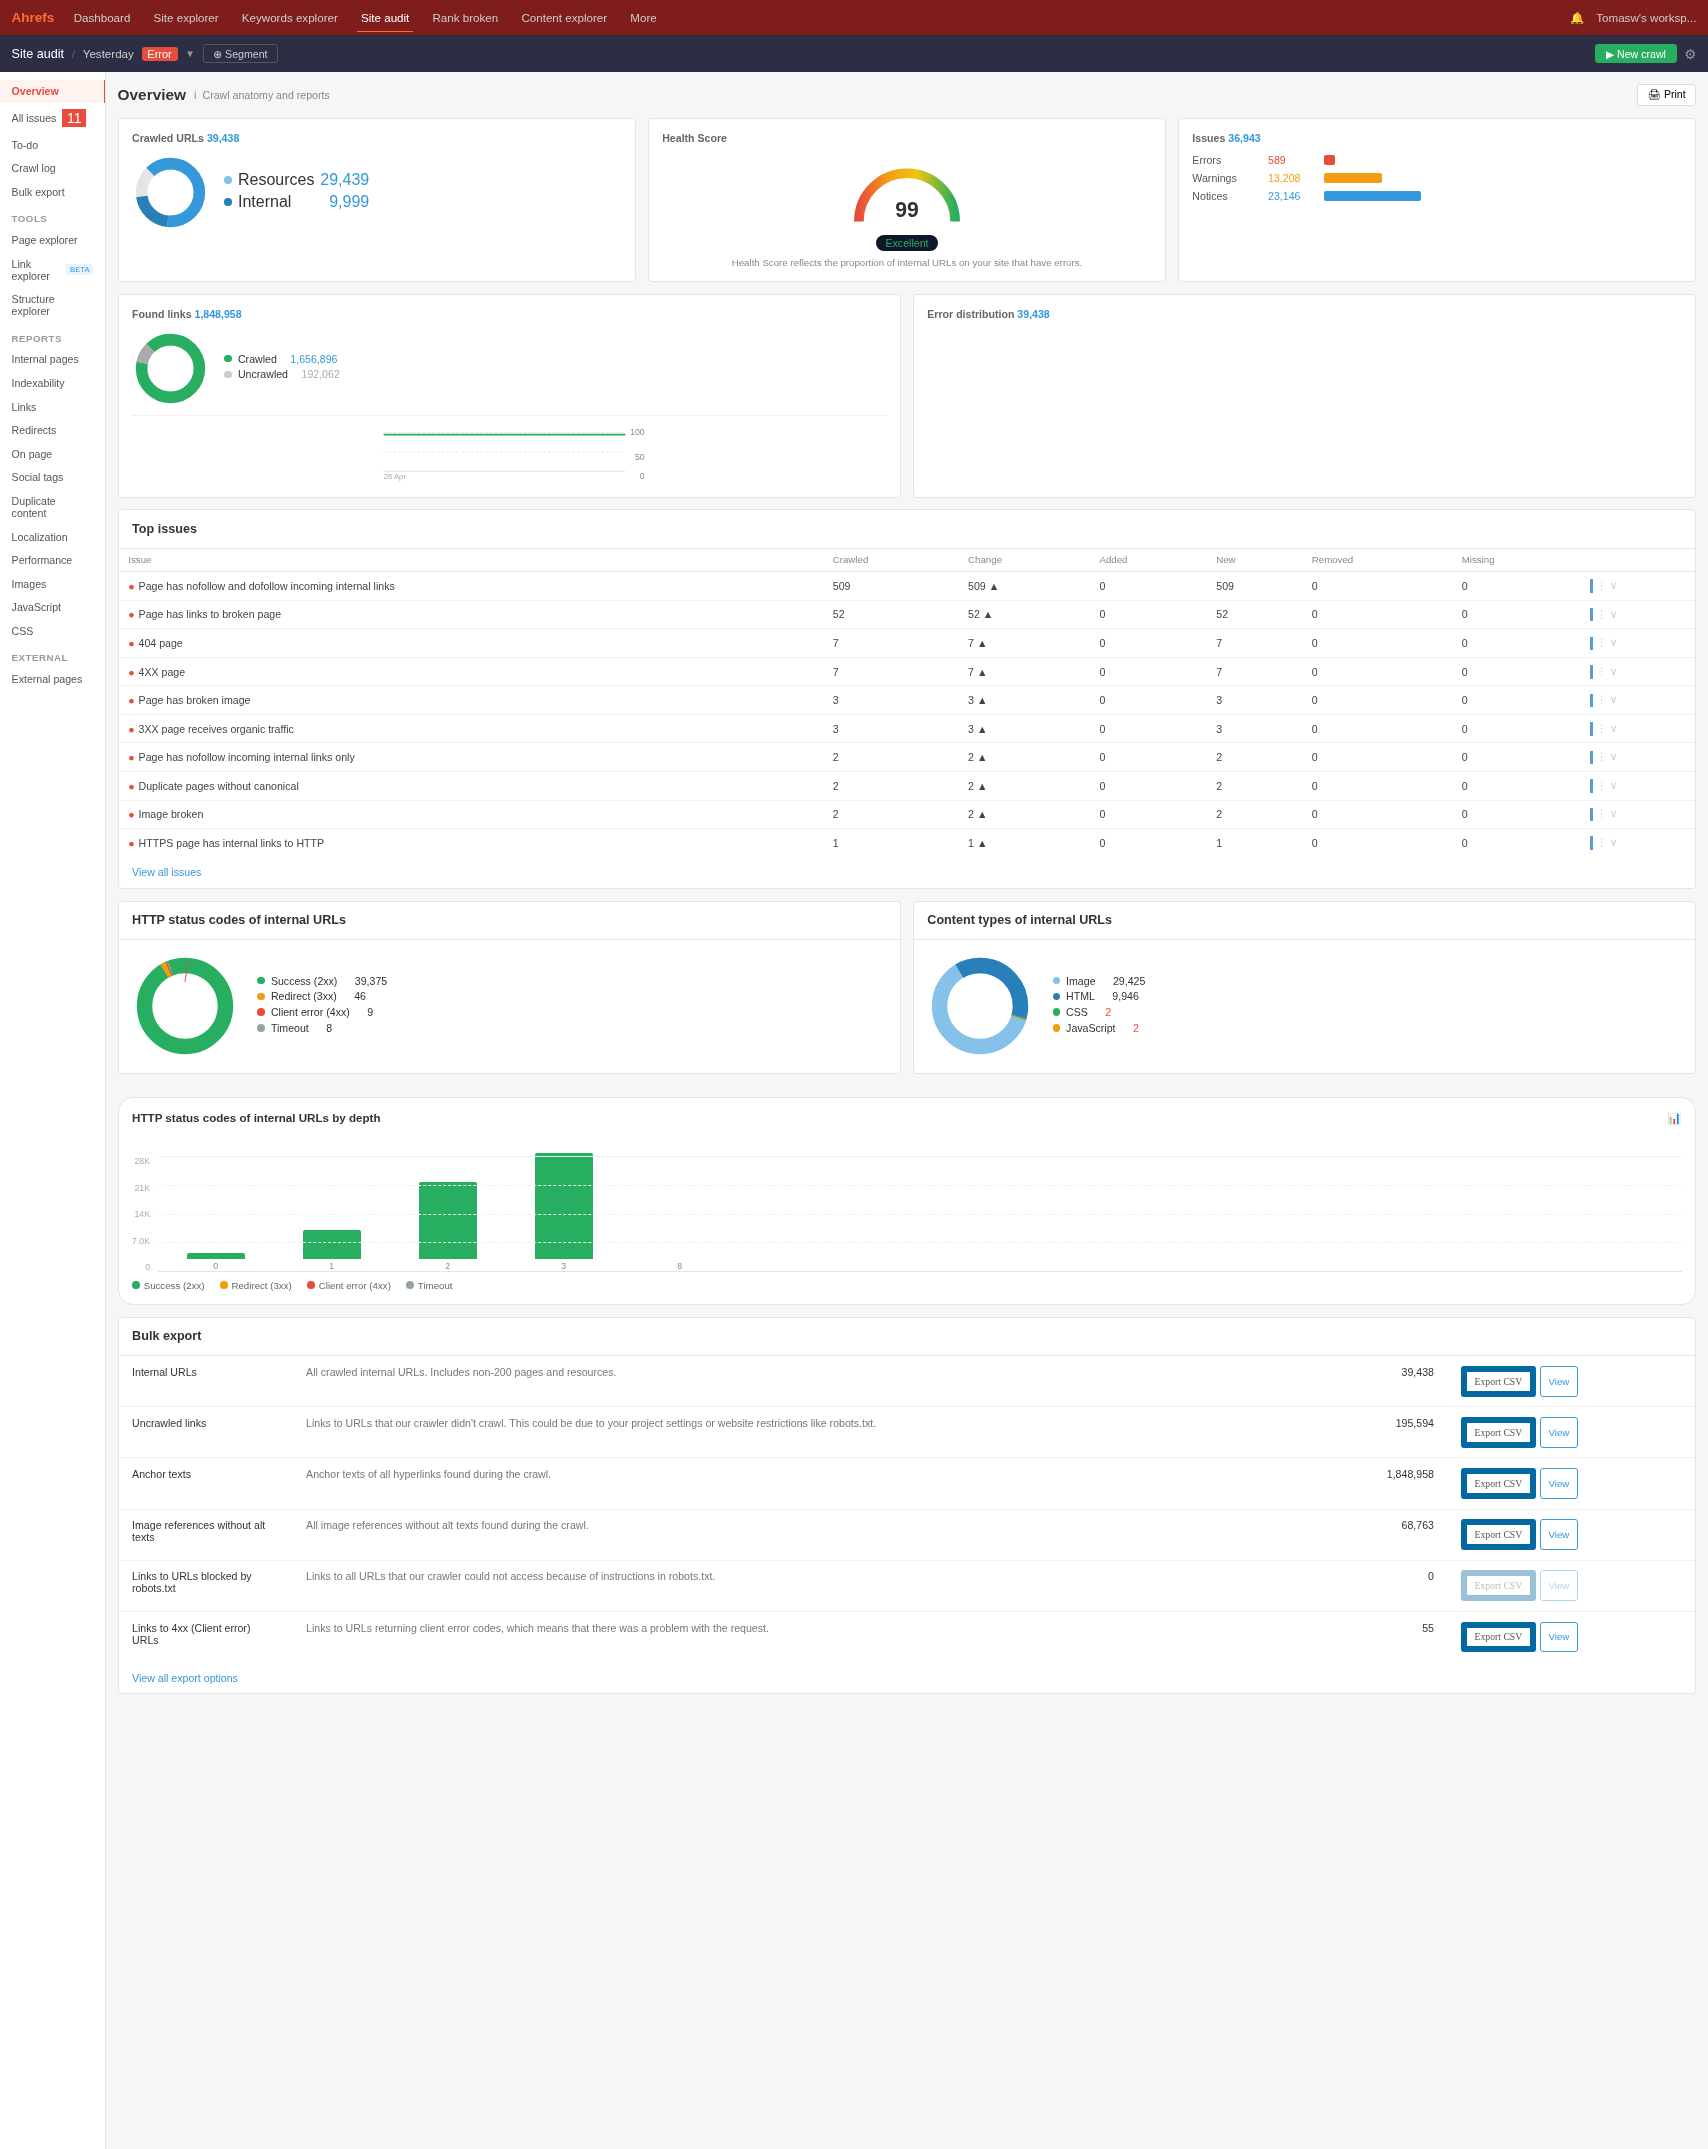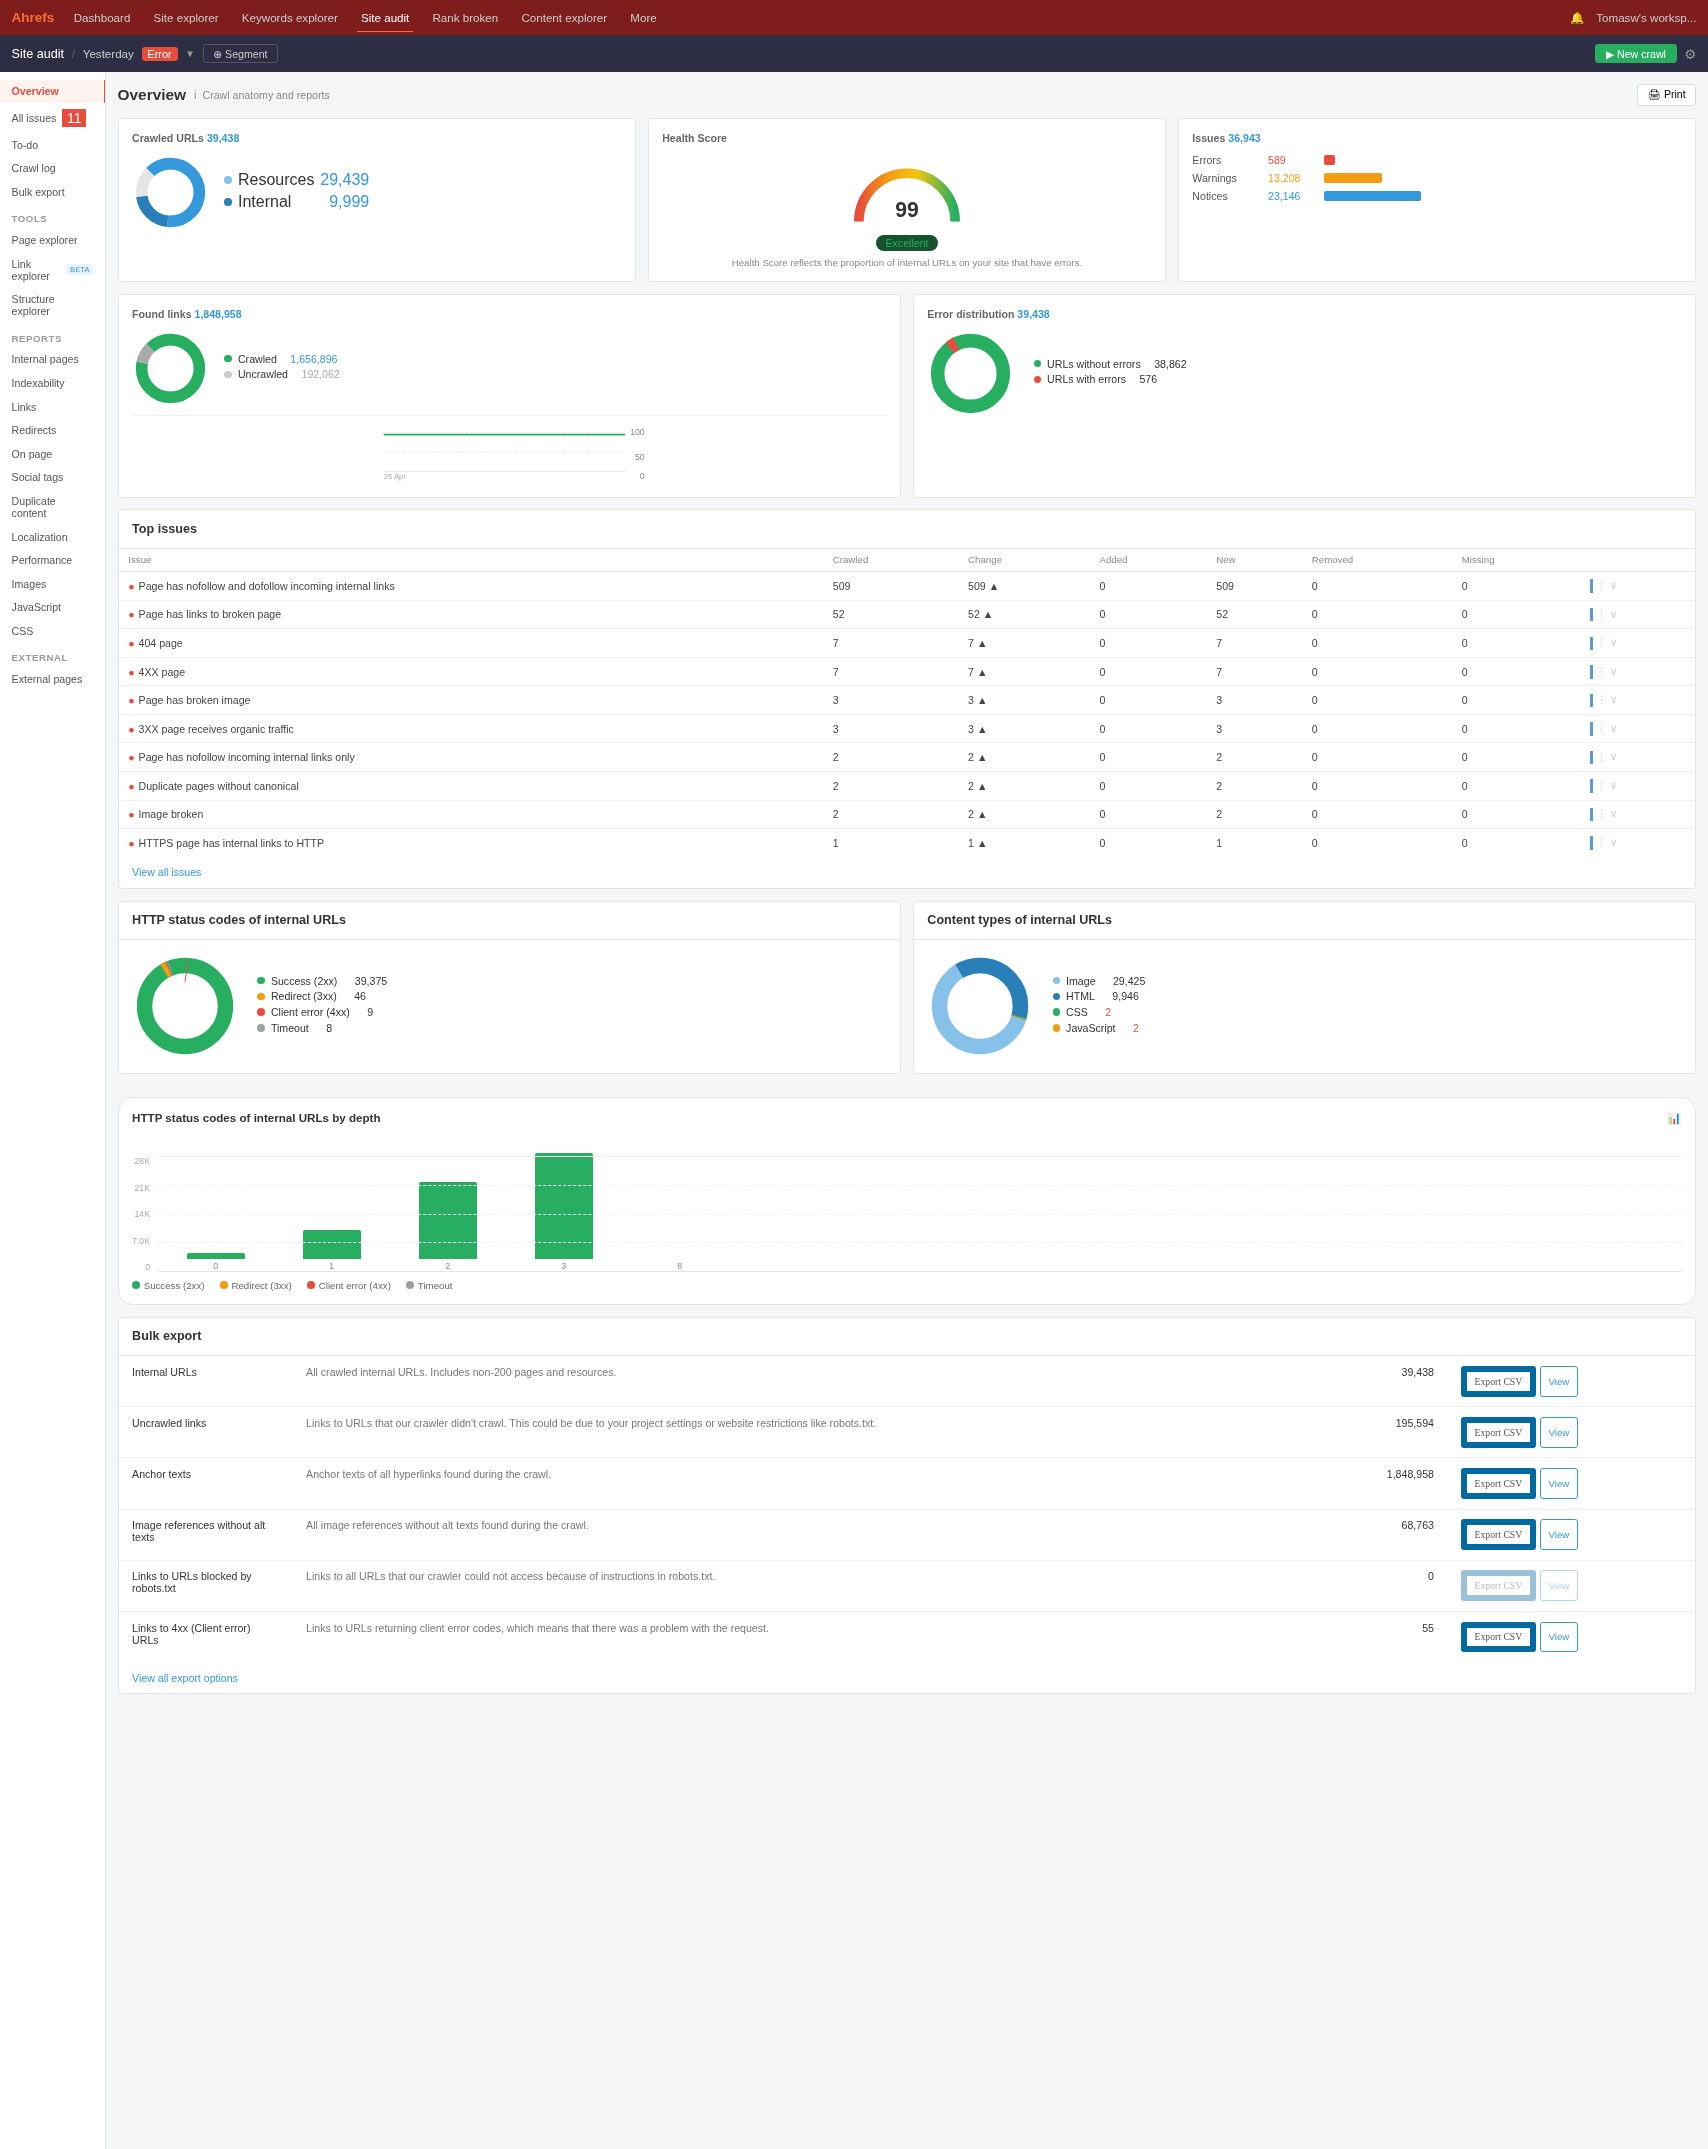--- a/index.html
+++ b/index.html
@@ -50,21 +50,21 @@
     
     .crawled-urls { display: flex; align-items: center; gap: 15.4px; }
     .donut-small { width: 77px; height: 77px; flex-shrink: 0; }
     .crawled-legend { font-size: 16px; }
     .crawled-legend .leg-item { display: flex; align-items: center; gap: 5.8px; margin-bottom: 3.9px; }
     .leg-dot { width: 7.7px; height: 7.7px; border-radius: 50%; flex-shrink: 0; }
     .leg-val { margin-left: auto; color: #3498db; font-weight: 500; }
 
     
     .health-score-center { text-align: center; }
-    .hs-label { font-size: 10.6px; color: #27ae60; background: #14532d; padding: 1.9px 9.7px; border-radius: 9.7px; display: inline-block; margin-top: 1.9px; }
+    .hs-label { font-size: 10.6px; color: #27ae60; background: #0f172a; padding: 1.9px 9.7px; border-radius: 9.7px; display: inline-block; margin-top: 1.9px; }
     .hs-desc { font-size: 9.7px; color: #888; margin-top: 5.8px; }
 
     
     .issues-list { font-size: 10.6px; }
     .issues-list .iss-row { display: flex; align-items: center; margin-bottom: 5.8px; gap: 7.7px; }
     .iss-label { color: #555; width: 68px; }
     .iss-count { color: #e74c3c; width: 48px; font-weight: 500; }
     .iss-bar { height: 9.7px; border-radius: 1.9px; }
 
     
@@ -333,38 +333,20 @@
             <polyline points="20,12 270,12" fill="none" stroke="#27ae60" stroke-width="2"></polyline>
             <text x="20" y="58" font-size="8" fill="#aaa">26 Apr</text>
           </svg>
         </div>
       </div>
 
       <div class="card">
         <div class="card-title">
           <span>Error distribution</span> <span class="count">39,438</span>
         </div>
-        <div class="donut-chart" style="padding:0;">
-          <svg width="87" height="87" viewBox="0 0 90 90">
-            <circle cx="45" cy="45" r="34" fill="none" stroke="#27ae60" stroke-width="14"></circle>
-            <circle cx="45" cy="45" r="34" fill="none" stroke="#e74c3c" stroke-width="14" stroke-dasharray="8 205" stroke-dashoffset="23" transform="rotate(-90 45 45)"></circle>
-          </svg>
-          <div class="chart-legend">
-            <div class="leg-item">
-              <span class="leg-dot" style="background:#27ae60;width:7.7px;height:7.7px;border-radius:50%;display:inline-block;"></span>
-              <span>URLs without errors</span>
-              <span class="leg-val" style="color:#333;margin-left:7.7px;">38,862</span>
-            </div>
-            <div class="leg-item">
-              <span class="leg-dot" style="background:#e74c3c;width:7.7px;height:7.7px;border-radius:50%;display:inline-block;"></span>
-              <span>URLs with errors</span>
-              <span class="leg-val" style="color:#333;margin-left:7.7px;">576</span>
-            </div>
-          </div>
-        </div>
       </div>
     </div>
 
     <div class="section-card">
       <div class="section-card-header">Top issues</div>
       <table class="issues-table">
         <thead>
           <tr>
             <th>Issue</th>
             <th>Crawled</th>

